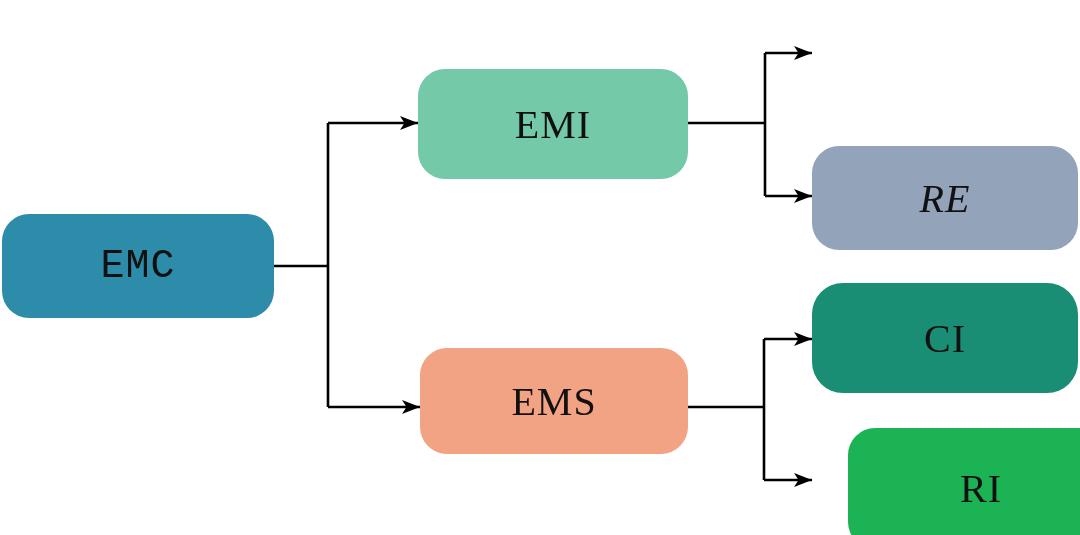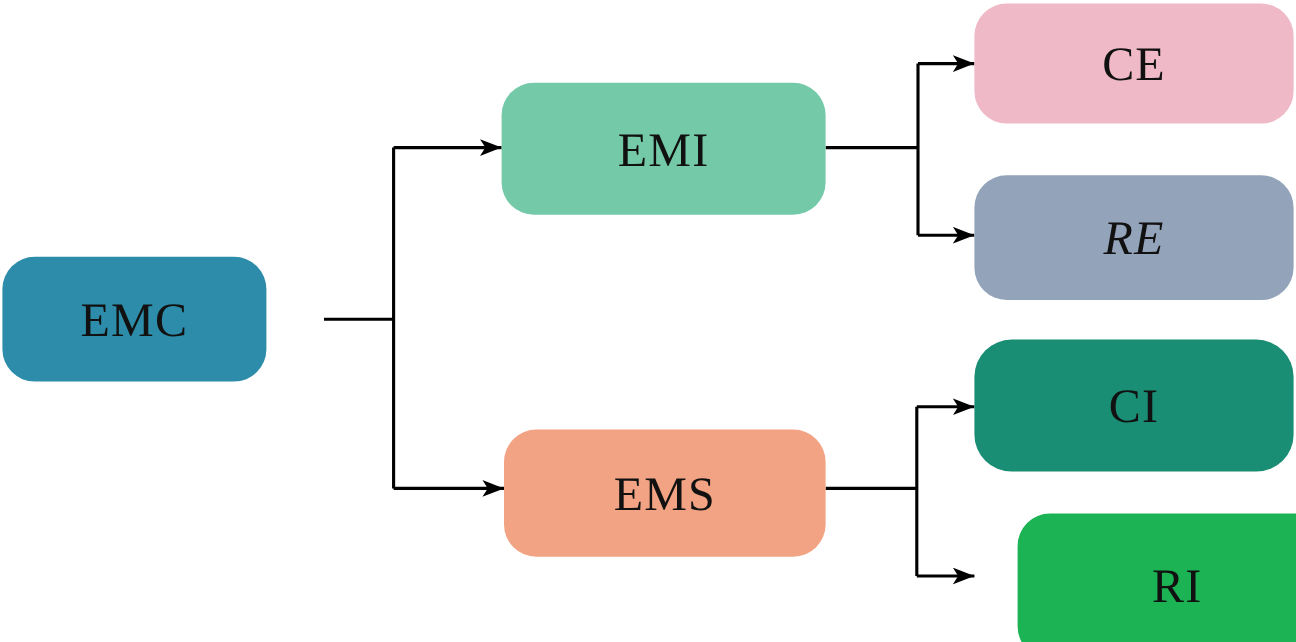--- a/index.html
+++ b/index.html
@@ -25,23 +25,23 @@
   .node {
     position: absolute;
     border-radius: 27px;
     display: flex;
     align-items: center;
     justify-content: center;
     font-size: 40px;
     color: #111111;
     letter-spacing: 1px;
   }
-  .node-emc { left: 2px;   top: 214px; width: 220px; height: 104px; }
+  .node-emc { left: 2px;   top: 214px; width: 272px; height: 104px; font-family: Liberation Mono, monospace; }
   .node-emi { left: 418px; top: 69px;  width: 270px; height: 110px; }
-  .node-ems { left: 420px; top: 358px; width: 268px; height: 106px; }
+  .node-ems { left: 420px; top: 348px; width: 268px; height: 106px; }
   .node-ce  { left: 812px; top: 3px;   width: 266px; height: 100px; }
   .node-re  { left: 812px; top: 146px; width: 266px; height: 104px; font-style: italic; }
   .node-ci  { left: 812px; top: 283px; width: 266px; height: 110px; }
   .node-ri  { left: 848px; top: 428px; width: 266px; height: 121px; }
 </style>
 </head>
 <body>
 
 <div class="canvas">
 
@@ -70,23 +70,20 @@
   </div>
 
   <div class="node node-emi" style="background-color: rgb(116, 201, 169);">
     <span>EMI</span>
   </div>
 
   <div class="node node-ems" style="background-color: rgb(242, 163, 131);">
     <span>EMS</span>
   </div>
 
-  <div class="node node-ce" style="background-color: rgb(239, 185, 199);">
-    <span>CE</span>
-  </div>
 
   <div class="node node-re" style="background-color: rgb(147, 163, 186);">
     <span>RE</span>
   </div>
 
   <div class="node node-ci" style="background-color: rgb(26, 142, 116); border-radius: 31px;">
     <span>CI</span>
   </div>
 
   <div class="node node-ri" style="background-color: rgb(28, 179, 85);">

